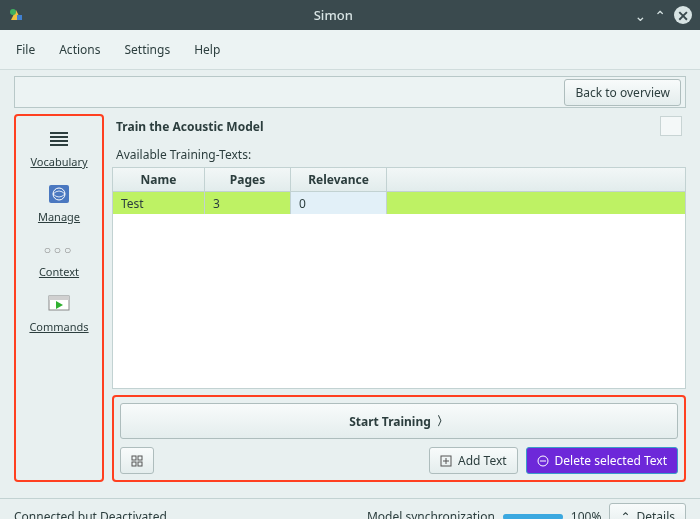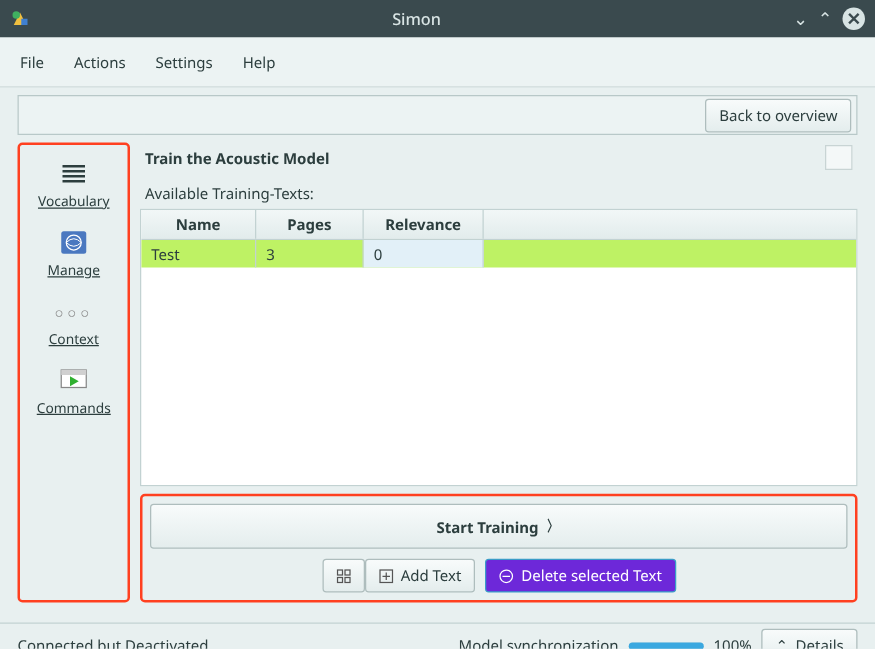--- a/index.html
+++ b/index.html
@@ -32,21 +32,21 @@
 
 .avail { color: #2c3e3e; margin-bottom: 4px; padding-left: 4px; }
 .table-wrap { border: 1px solid #c2d2d2; background: #fff; flex: 1; overflow: hidden; }
 .thead { display: flex; background: linear-gradient(#f2f7f7,#e2ecec); border-bottom: 1px solid #c2d2d2; height: 24px; }
 .th, .td { border-right: 1px solid #c2d2d2; display: flex; align-items: center; padding: 0 8px; color: #2c3e3e; }
 .th { font-weight: bold; justify-content: center; }
 .c1 { width: 92px; } .c2 { width: 86px; } .c3 { width: 96px; }
 .trow { display: flex; height: 22px; background: #bef264; }
 .trow .td { border-right: 1px solid #c2d2d2; }
 
-.btn-row { border: 2px solid #ff4020; border-radius: 4px; margin-top: 6px; padding: 6px; display: flex; flex-direction: column; gap: 8px; align-items: center; }
+.btn-row { border: 2px solid #ff4020; border-radius: 4px; margin-top: 6px; padding: 6px; display: flex; flex-direction: column; gap: 8px; }
 .start-btn { width: 100%; justify-content: center; font-weight: bold; padding: 8px 0; }
 .row2 { display: flex; justify-content: space-between; }
 .row2 .right { display: flex; gap: 8px; }
 .btn.primary { background: #6d28d9; border-color: #3a9cc8; color: #fff; }
 
 .statusbar { height: 36px; border-top: 1px solid #c2d2d2; background: #e8f0f0; display: flex; align-items: center; padding: 0 14px; justify-content: space-between; color: #2c3e3e; margin-top: 10px; }
 .progress { width: 60px; height: 6px; background: #d0dcdc; border-radius: 3px; position: relative; }
 .progress .fill { position: absolute; left: 0; top: 0; height: 100%; width: 100%; background: #3aa8e0; border-radius: 3px; }
 .status-right { display:flex; align-items:center; gap:8px; }
 

